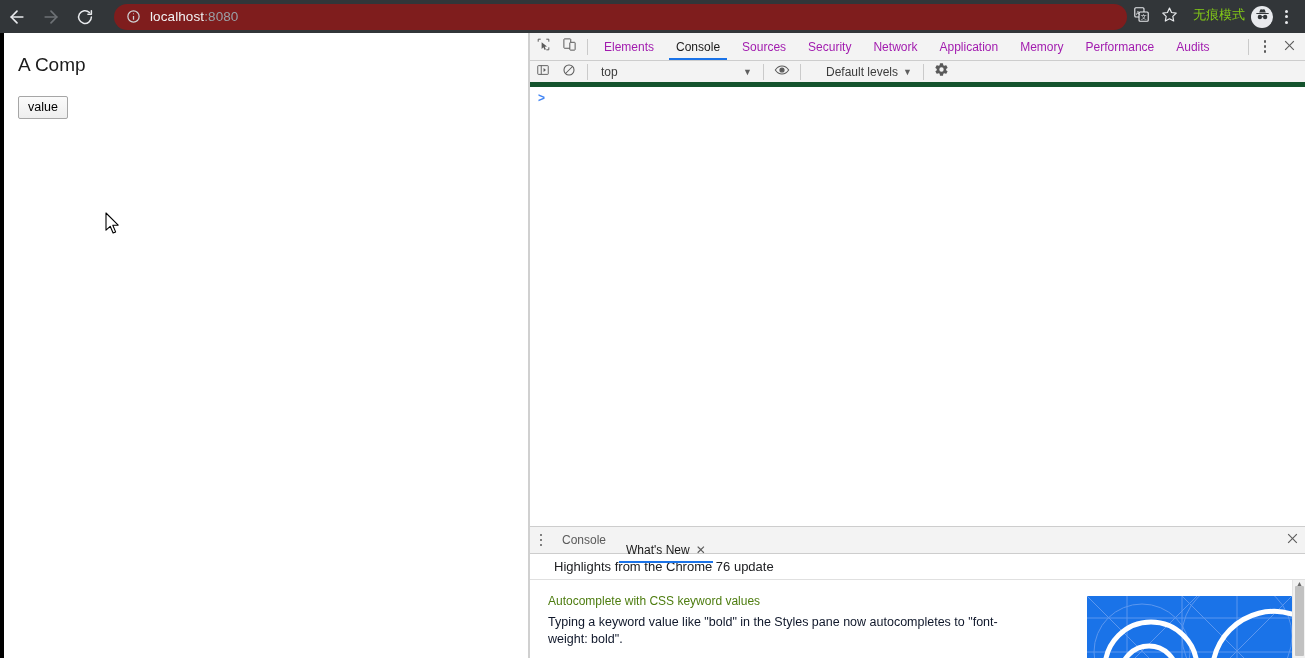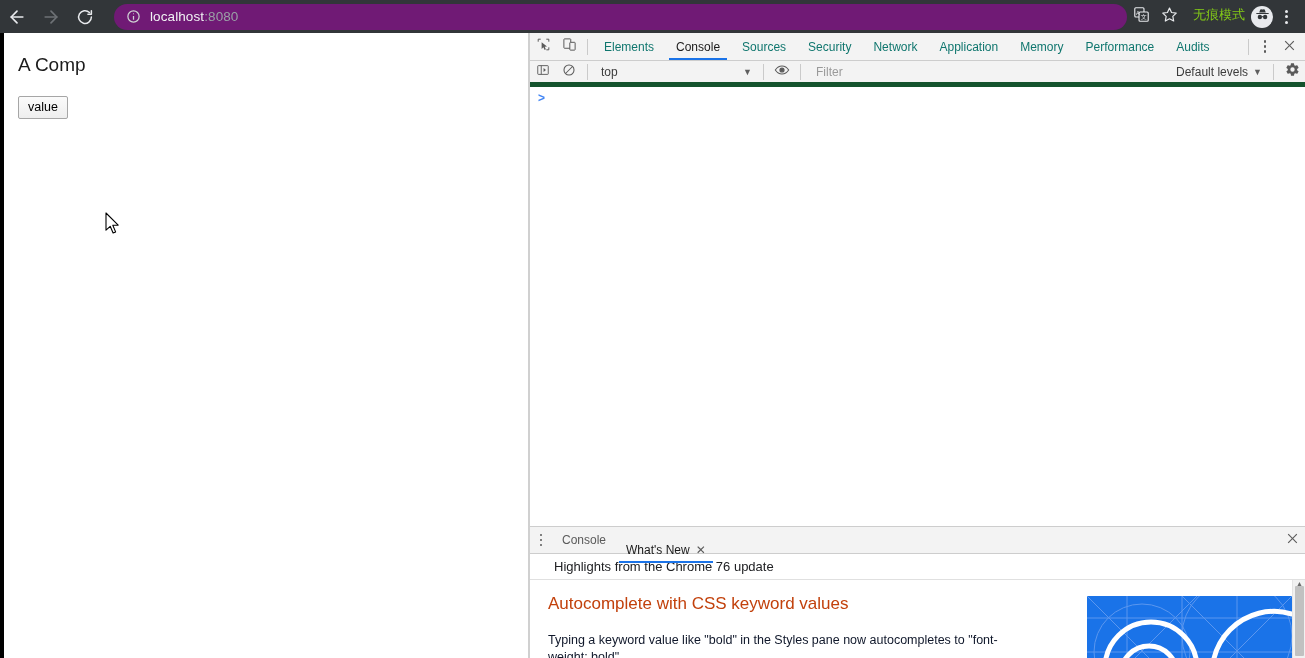--- a/index.html
+++ b/index.html
@@ -17,21 +17,21 @@
     background: #323639; display: flex; align-items: center;
   }
   .nav-btn {
     width: 34px; height: 33px; display: flex; align-items: center; justify-content: center;
     color: #e8eaed;
   }
   .nav-btn.disabled { color: #6e7276; }
   .nav-btn svg { display: block; }
   .omnibox {
     margin-left: 12px; height: 26px; flex: 1; max-width: 1060px;
-    background: #701a75; border-radius: 13px; display: flex; align-items: center;
+    background: #7f1d1d; border-radius: 13px; display: flex; align-items: center;
     padding: 0 12px; overflow: hidden;
   }
   .info-icon { width: 15px; height: 15px; flex: 0 0 auto; margin-right: 9px; color: #cfd2d4; }
   .url-text { font-size: 13.5px; color: #f1f3f4; white-space: nowrap; letter-spacing: .1px; }
   .url-text .port { color: #9aa0a6; }
   .chrome-right { margin-left: auto; display: flex; align-items: center; padding-right: 6px; }
   .tool-icon {
     width: 28px; height: 33px; display: flex; align-items: center; justify-content: center;
     color: #e8eaed;
   }
@@ -80,21 +80,21 @@
     height: 28px; display: flex; align-items: center;
     border-bottom: 1px solid #cdcdcd; background: #f3f3f3; flex: 0 0 auto;
   }
   .dt-icon-btn {
     width: 26px; height: 26px; display: flex; align-items: center; justify-content: center;
     color: #5a5a5a; flex: 0 0 auto;
   }
   .dt-sep { width: 1px; height: 16px; background: #cacaca; margin: 0 5px; flex: 0 0 auto; }
   .dt-tab {
     height: 27px; padding: 0 11px; display: flex; align-items: center;
-    font-size: 12px; color: #0f766e; white-space: nowrap; position: relative;
+    font-size: 12px; color: #a21caf; white-space: nowrap; position: relative;
   }
   .dt-tab.active { color: #1a1a1a; }
   .dt-tab.active::after {
     content: ""; position: absolute; left: 4px; right: 4px; bottom: 0; height: 2px; background: #1a73e8;
   }
   .dt-tabbar-right { margin-left: auto; display: flex; align-items: center; padding-right: 3px; }
   .dt-dots { width: 22px; height: 26px; display: flex; flex-direction: column;
     align-items: center; justify-content: center; gap: 2.5px; }
   .dt-dots i { width: 2.5px; height: 2.5px; border-radius: 50%; background: #5a5a5a; display: block; }
 
@@ -143,21 +143,21 @@
   }
   .drawer-tab .tabclose { font-size: 12px; color: #5a5a5a; line-height: 1; }
   .drawer-close { margin-left: auto; width: 26px; height: 26px; display: flex;
     align-items: center; justify-content: center; color: #5a5a5a; }
   .whatsnew-header {
     height: 26px; display: flex; align-items: center; padding-left: 24px;
     font-size: 13px; color: #202124; border-bottom: 1px solid #e0e0e0; flex: 0 0 auto;
   }
   .whatsnew-body { flex: 1 1 auto; display: flex; position: relative; overflow: hidden; }
   .whatsnew-text { padding: 14px 0 0 18px; max-width: 500px; }
-  .wn-title { font-size: 17px; color: #c2410c; margin-bottom: 18px; }
+  .wn-title { font-size: 12px; color: #4d7c0f; margin-bottom: 6px; }
   .wn-desc { font-size: 12.5px; color: #0f172a; line-height: 1.35; }
   .whatsnew-figure {
     position: absolute; right: 13px; top: 16px; width: 205px; height: 110px;
     background: #1a73e8; overflow: hidden;
   }
   .whatsnew-figure svg { display: block; }
   .dt-scrollbar {
     position: absolute; right: 0; top: 0; width: 13px; height: 100%;
     background: #f1f1f1; border-left: 1px solid #e4e4e4;
   }
@@ -338,21 +338,20 @@
       <div class="dt-icon-btn">
         <span>
           <svg width="16" height="16" viewBox="0 0 24 24" fill="none" stroke="currentColor" stroke-width="1.6">
               <path d="M2 12s3.8-6 10-6 10 6 10 6-3.8 6-10 6-10-6-10-6z"></path>
               <circle cx="12" cy="12" r="3.1" fill="currentColor"></circle>
             </svg>
         </span>
       </div>
       <div class="dt-sep"></div>
 
-      <div class="filter-input">Filter</div>
 
       <div class="levels-select">
         <span>Default levels</span>
         <span class="caret">▼</span>
       </div>
       <div class="dt-sep"></div>
       <div class="dt-icon-btn">
         <span>
           <svg width="15" height="15" viewBox="0 0 24 24" fill="currentColor">
               <path d="M19.4 13c.04-.3.06-.66.06-1s-.02-.7-.07-1l2.1-1.6a.5.5 0 0 0 .12-.64l-2-3.46a.5.5 0 0 0-.6-.22l-2.5 1a7.3 7.3 0 0 0-1.7-1l-.38-2.65a.5.5 0 0 0-.5-.43h-4a.5.5 0 0 0-.5.43L9.1 5.08a7.7 7.7 0 0 0-1.73 1l-2.5-1a.5.5 0 0 0-.6.22l-2 3.46c-.12.22-.07.49.12.64L4.5 11a8 8 0 0 0 0 2l-2.1 1.65a.5.5 0 0 0-.12.63l2 3.46c.12.22.38.3.6.22l2.5-1c.52.4 1.1.74 1.72 1l.38 2.65c.03.25.25.43.5.43h4c.25 0 .47-.18.5-.43l.38-2.65c.62-.26 1.2-.6 1.72-1l2.5 1c.23.09.49 0 .6-.22l2-3.46a.5.5 0 0 0-.12-.63zM12 15.5A3.5 3.5 0 1 1 15.5 12 3.5 3.5 0 0 1 12 15.5z"></path>

